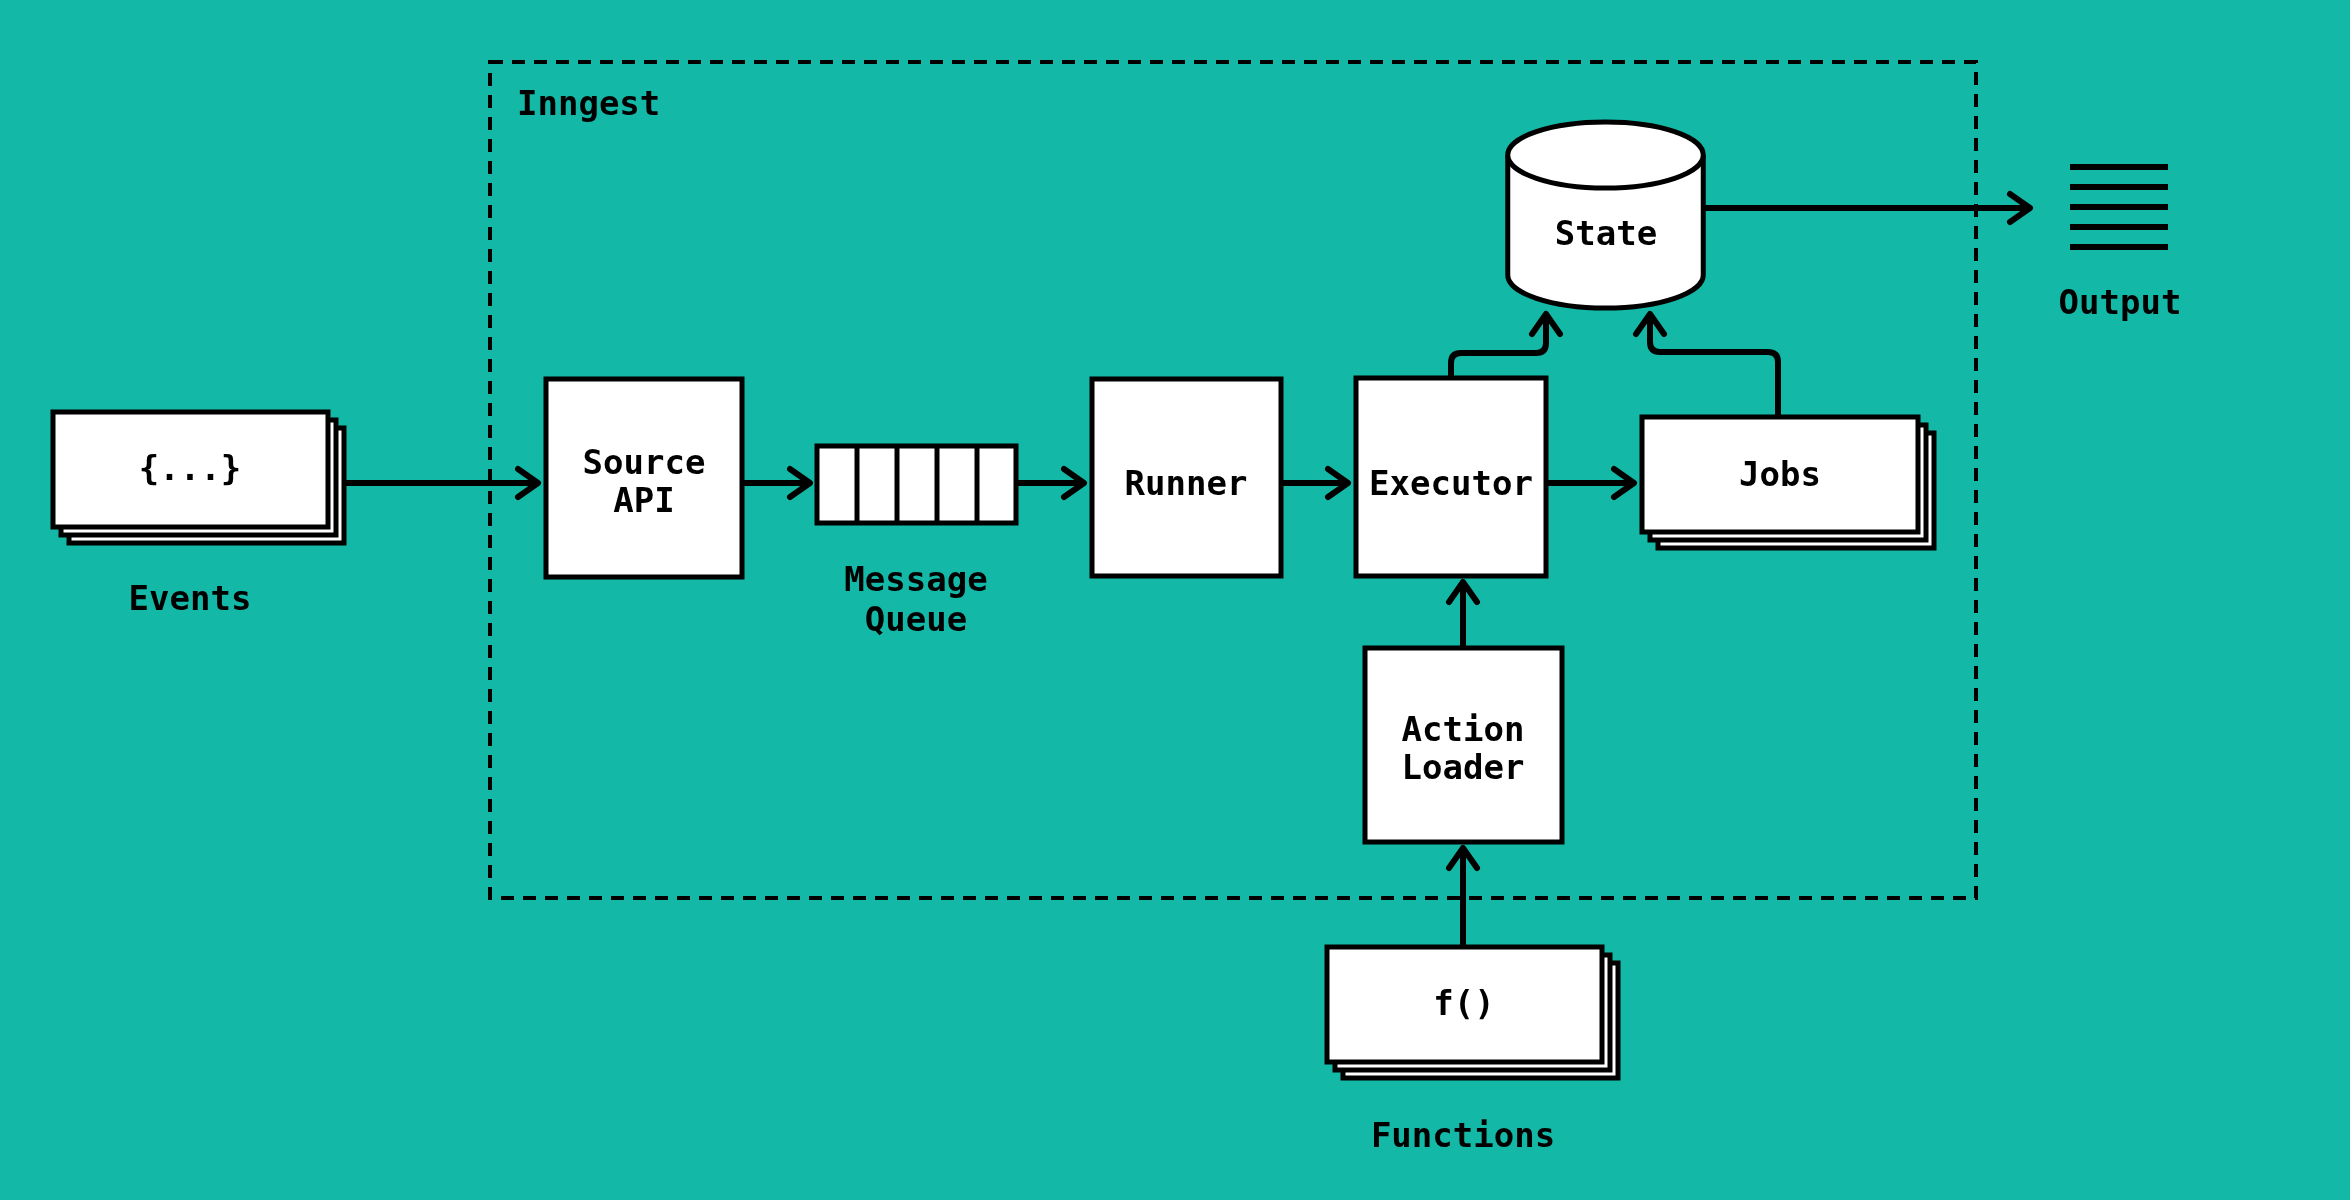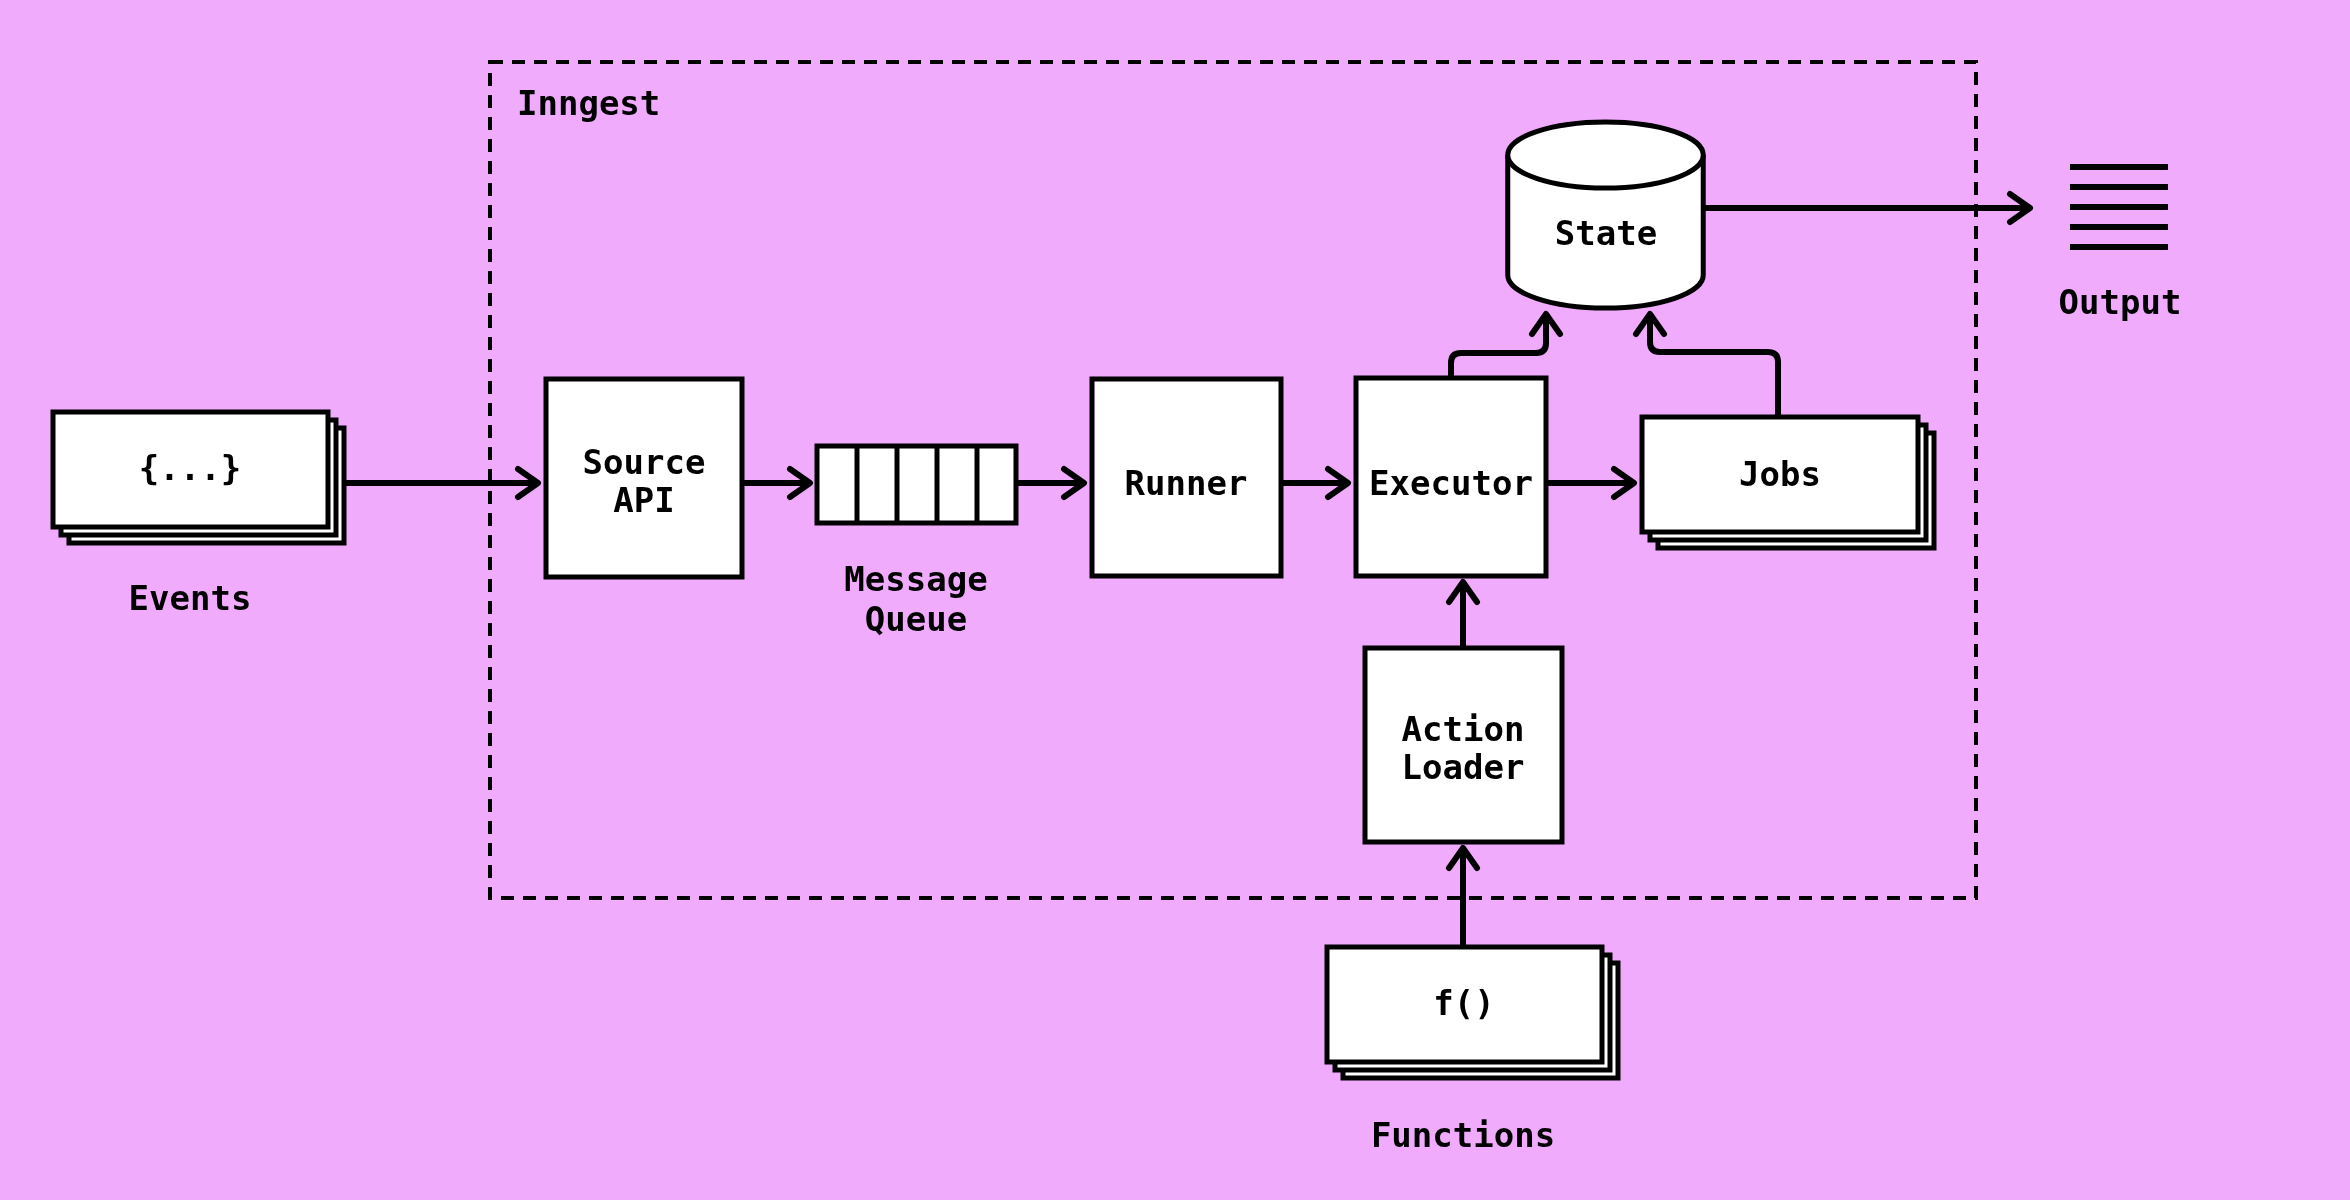--- a/index.html
+++ b/index.html
@@ -3,21 +3,21 @@
 <meta charset="utf-8">
 <style>
   html, body {
     margin: 0;
     padding: 0;
     background: #ffffff;
   }
   .canvas {
     width: 2350px;
     height: 1200px;
-    background: #f0abfc;
+    background: #14b8a6;
     position: relative;
   }
   svg { display: block; }
   text {
     font-family: "DejaVu Sans Mono", "Liberation Mono", monospace;
     font-weight: bold;
     font-size: 34px;
     fill: #000000;
   }
   .shape {

